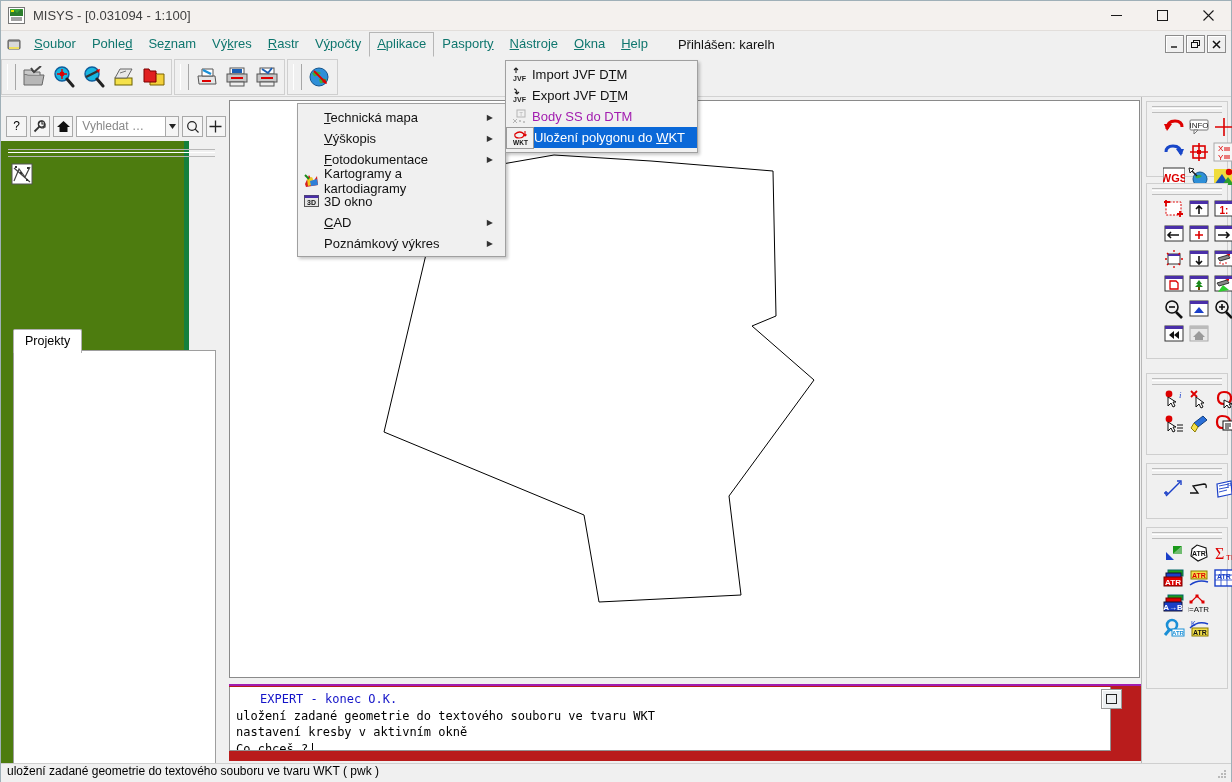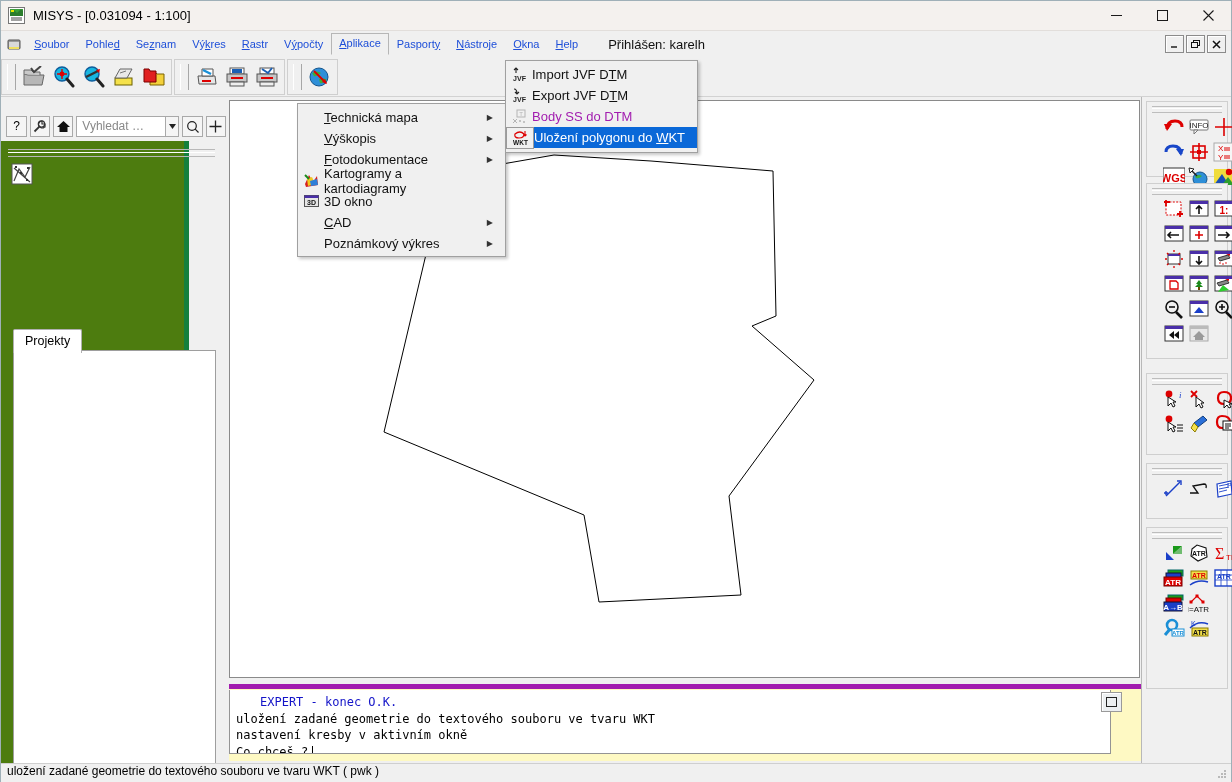--- a/index.html
+++ b/index.html
@@ -13,30 +13,30 @@
   }
   #app{position:relative;width:1232px;height:782px;background:#f0f0f0;
        border:1px solid #9fb0b8;box-sizing:border-box;}
 
   
   .titlebar{position:absolute;left:0;top:0;width:1230px;height:30px;
     background:#f4f1ee;display:flex;align-items:center;
     border-bottom:1px solid #e2dedb;box-sizing:border-box;}
   .titlebar .app-icon{width:17px;height:17px;margin-left:7px;margin-right:8px;position:relative;
      background:#fff;border:1px solid #777;box-sizing:border-box;overflow:hidden;}
-  .title-text{font-size:13px;color:#000000;}
+  .title-text{font-size:13px;color:#404040;}
   .win-btns{margin-left:auto;display:flex;height:30px;}
   .win-btn{width:46px;height:30px;display:flex;align-items:center;justify-content:center;
      font-size:13px;color:#1a1a1a;}
 
   
   .menubar{position:absolute;left:0;top:30px;width:1230px;height:26px;
      background:#f0f0f0;display:flex;align-items:center;box-sizing:border-box;}
   .menubar .mb-icon{width:16px;height:16px;margin:0 4px 0 5px;position:relative;}
-  .menu-item{padding:4px 8px 5px 8px;font-size:11px;color:#1d4ed8;white-space:nowrap;}
+  .menu-item{padding:4px 8px 5px 8px;font-size:13px;color:#0f766e;white-space:nowrap;}
   .menu-item.open{background:#f0f0f0;border:1px solid #b6b6b6;border-bottom:1px solid #f0f0f0;
      padding:3px 7px 5px 7px;position:relative;z-index:60;}
   .login{margin-left:22px;font-size:13px;color:#111;}
   .mdi-btns{margin-left:auto;display:flex;gap:2px;padding-right:5px;}
   .mdi-btn{width:17px;height:16px;border:1px solid #8b8b8b;background:#f0f0f0;
      display:flex;align-items:center;justify-content:center;font-size:11px;
      box-shadow:inset 1px 1px 0 #fff;}
 
   
   .toolbar-row{position:absolute;background:#f0f0f0;display:flex;align-items:center;
@@ -74,21 +74,21 @@
      background:#fff;border:1px solid #9e9e9e;box-sizing:border-box;}
 
   
   .mapwrap{position:absolute;left:228px;top:96px;width:912px;height:585px;
      background:#f0f0f0;box-sizing:border-box;}
   .mapcanvas{position:absolute;left:0;top:3px;width:911px;height:578px;background:#fff;
      border:1px solid #8a8a8a;box-sizing:border-box;overflow:hidden;}
 
   
   .console{position:absolute;left:228px;top:683px;width:912px;height:77px;
-     background:#fef9c3;box-sizing:border-box;border-top:5px solid #a21caf;padding-left:17px;}
+     background:#b91c1c;box-sizing:border-box;border-top:2px solid #a21caf;padding-left:17px;}
   .console-inner{position:absolute;left:0;top:1px;width:882px;height:64px;background:#fff;
      border:1px solid #949494;border-top:none;box-sizing:border-box;
      font-family:"DejaVu Sans Mono",monospace;font-size:12px;padding:4px 6px 0 6px;
      line-height:16.5px;color:#000;overflow:hidden;}
   .caret{display:inline-block;width:1px;height:12px;background:#000;
      vertical-align:-2px;margin-left:4px;}
   .cons-btn{position:absolute;right:19px;top:3px;width:19px;height:18px;
      border:1px solid #9a9a9a;background:#eceff1;box-shadow:inset 1px 1px 0 #fff;
      display:flex;align-items:center;justify-content:center;}
   .cons-btn b{width:9px;height:8px;border:1.5px solid #222;display:block;}

